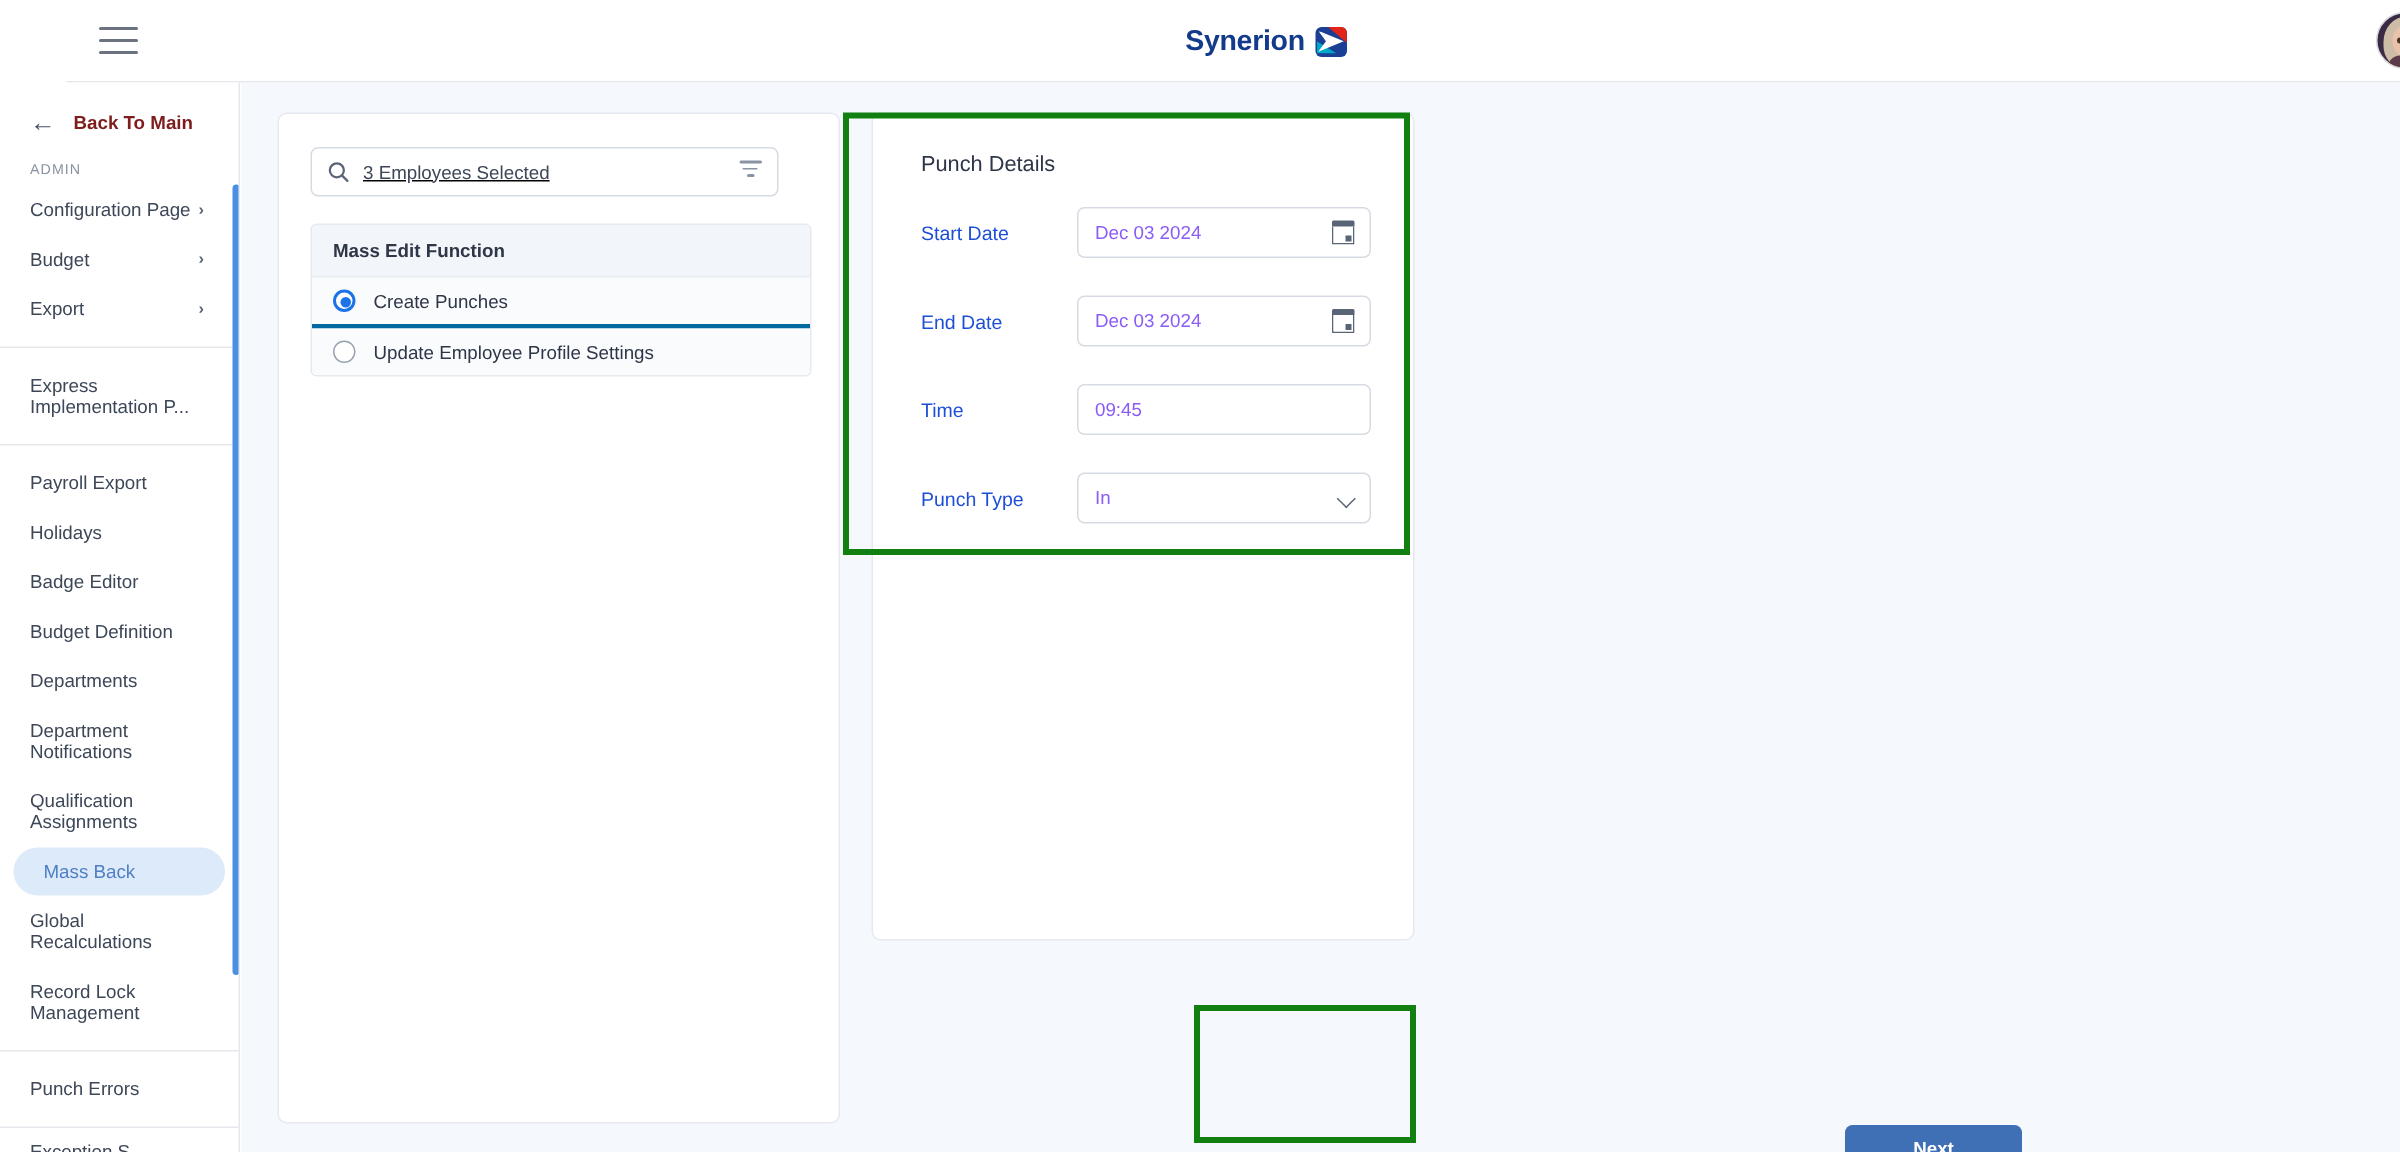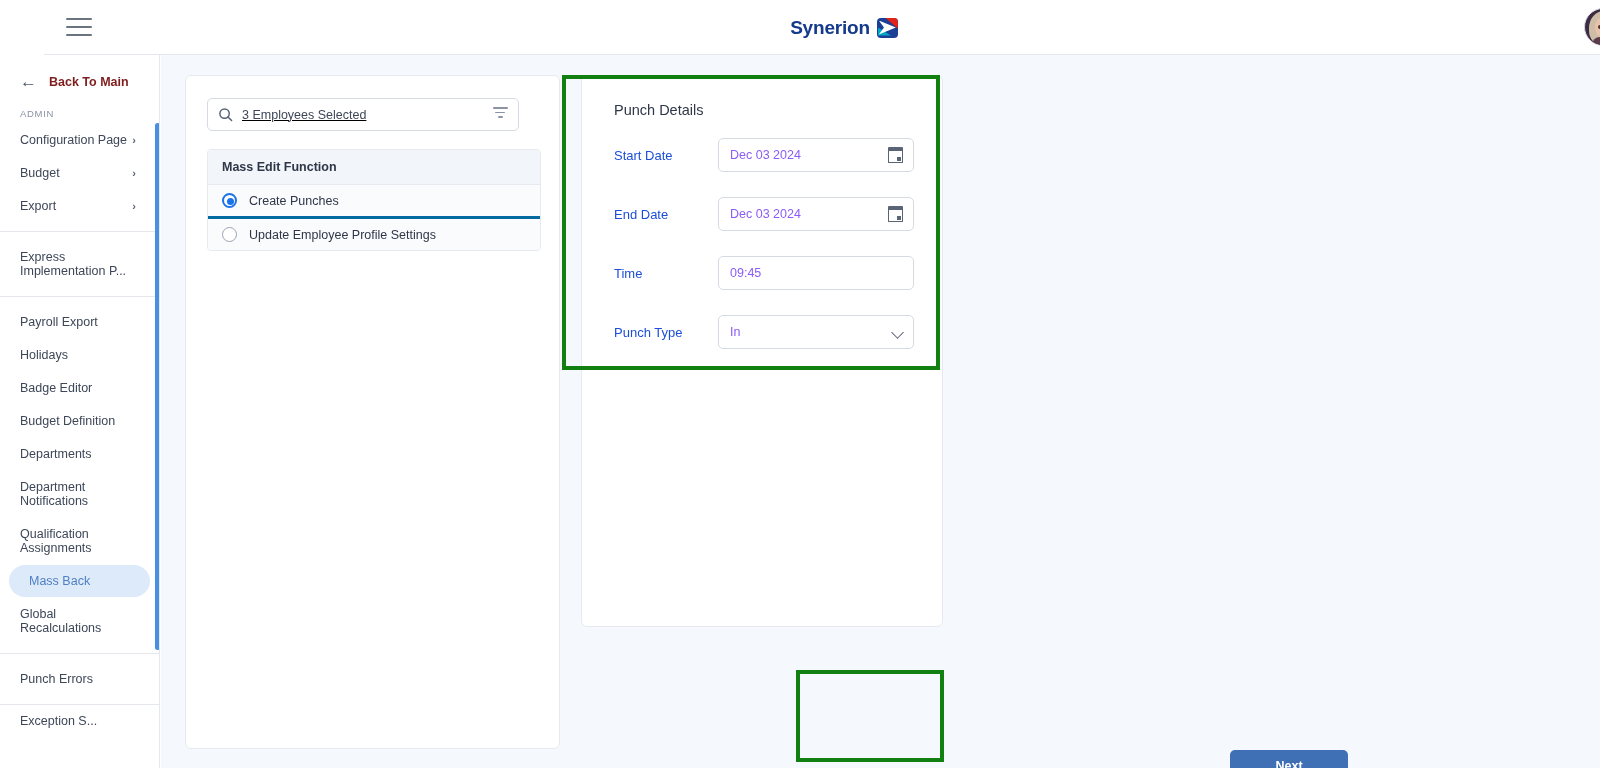--- a/index.html
+++ b/index.html
@@ -331,20 +331,23 @@
     <span>Department Notifications</span>
   </div>
   <div class="nav-item">
     <span>Qualification Assignments</span>
   </div>
   <div class="nav-item active">
     <span>Mass Back</span>
   </div>
   <div class="nav-item">
     <span>Global Recalculations</span>
+  </div>
+  <div class="nav-item">
+    <span>Record Lock Management</span>
   </div>
 
   <div class="nav-sep"></div>
 
   <div class="nav-item nav-gap-top nav-gap-bot">
     <span>Punch Errors</span>
   </div>
 
   <div class="nav-sep"></div>
 

